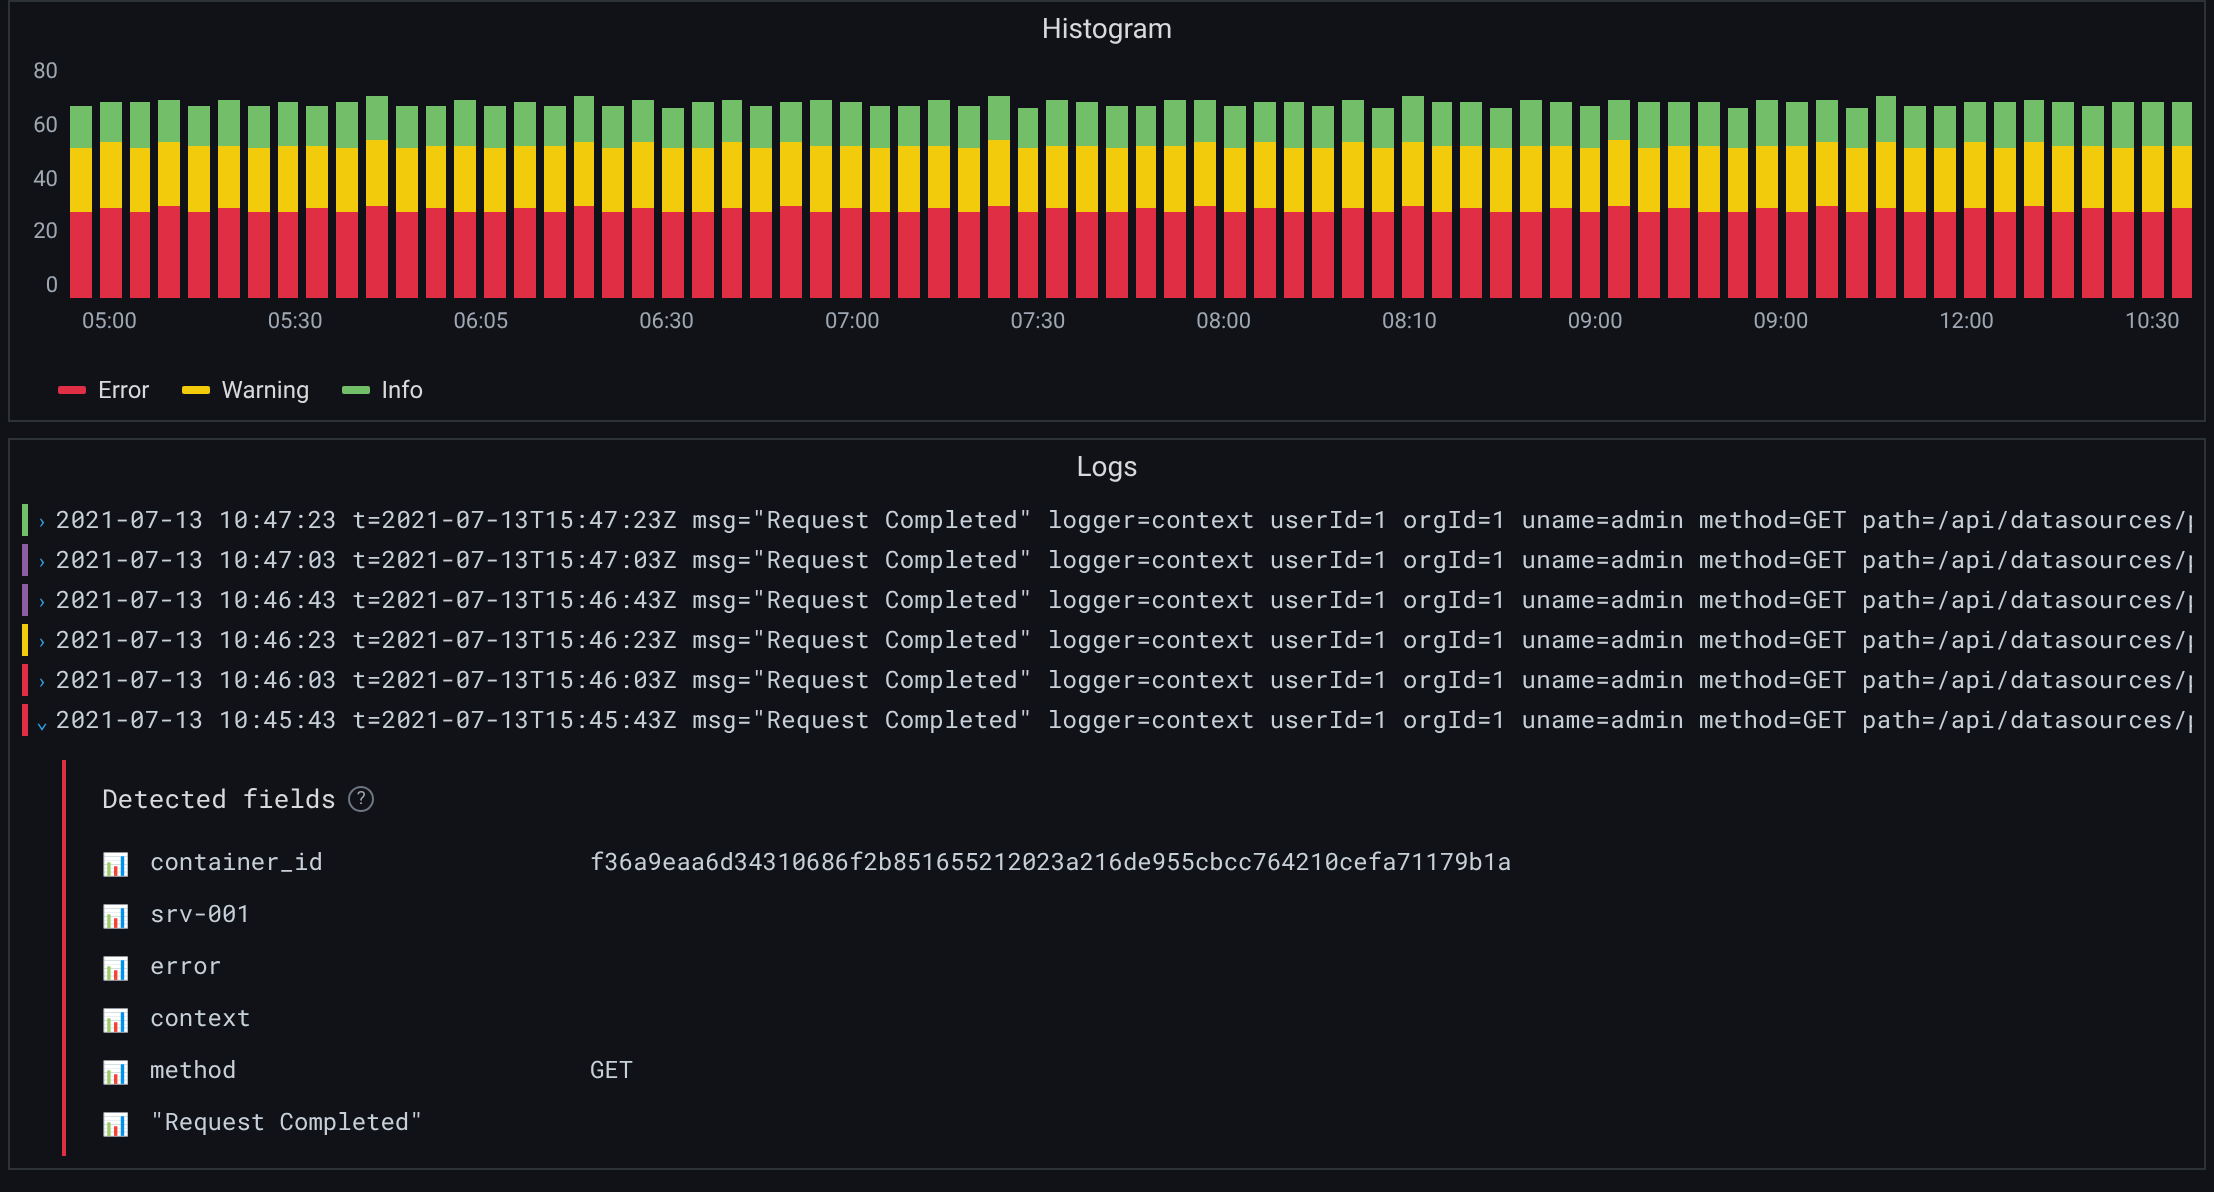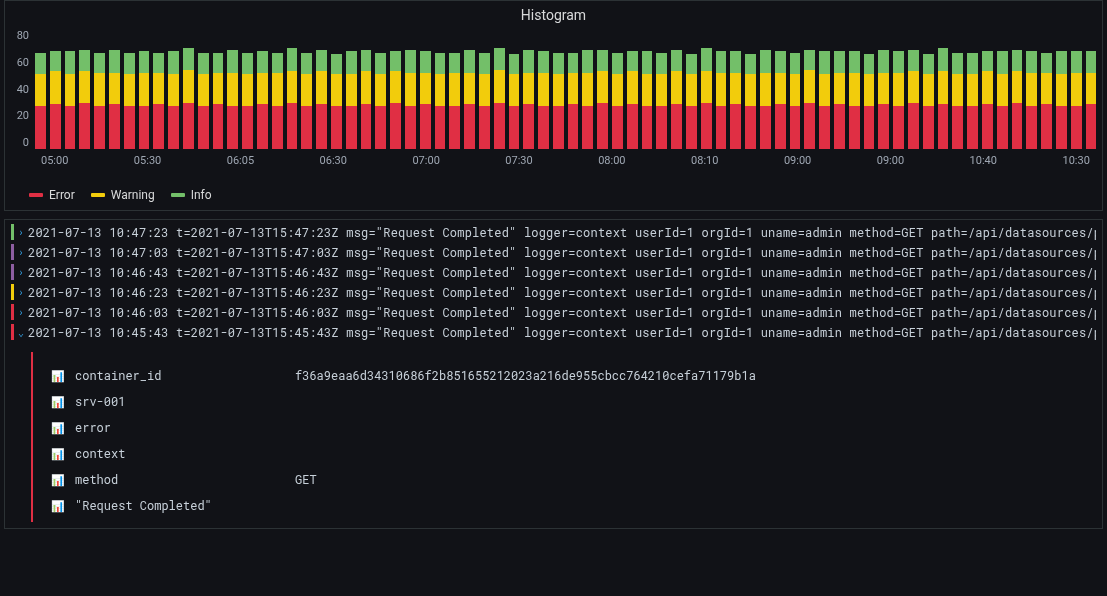--- a/index.html
+++ b/index.html
@@ -535,41 +535,42 @@
         <span>05:00</span>
         <span>05:30</span>
         <span>06:05</span>
         <span>06:30</span>
         <span>07:00</span>
         <span>07:30</span>
         <span>08:00</span>
         <span>08:10</span>
         <span>09:00</span>
         <span>09:00</span>
-        <span>10:40</span>
+        <span>12:00</span>
         <span>10:30</span>
       </div>
   </div>
   <div class="legend">
     <div class="legend-item">
       <span class="legend-swatch seg-err"></span>
       <span>Error</span>
     </div>
     <div class="legend-item">
       <span class="legend-swatch seg-warn"></span>
       <span>Warning</span>
     </div>
     <div class="legend-item">
       <span class="legend-swatch seg-info"></span>
       <span>Info</span>
     </div>
   </div>
 </div>
 
 <div class="panel">
+  <div class="panel-title">Logs</div>
   <div class="logs-body">
     <div id="log-rows">
         <div class="log-row">
           <div class="level-bar" style="background: rgb(115, 191, 105);"></div>
           <span class="chevron">›</span>
           <span class="log-text">2021-07-13 10:47:23 t=2021-07-13T15:47:23Z msg="Request Completed" logger=context userId=1 orgId=1 uname=admin method=GET path=/api/datasources/p</span>
         </div>
         <div class="log-row">
           <div class="level-bar" style="background: rgb(142, 94, 162);"></div>
           <span class="chevron">›</span>
@@ -590,20 +591,24 @@
           <span class="chevron">›</span>
           <span class="log-text">2021-07-13 10:46:03 t=2021-07-13T15:46:03Z msg="Request Completed" logger=context userId=1 orgId=1 uname=admin method=GET path=/api/datasources/p</span>
         </div>
         <div class="log-row">
           <div class="level-bar" style="background: rgb(224, 47, 68);"></div>
           <span class="chevron">⌄</span>
           <span class="log-text">2021-07-13 10:45:43 t=2021-07-13T15:45:43Z msg="Request Completed" logger=context userId=1 orgId=1 uname=admin method=GET path=/api/datasources/p</span>
         </div>
       </div>
     <div class="detected-panel">
+      <div class="detected-title">
+        <span>Detected fields</span>
+        <span class="help-icon">?</span>
+      </div>
       <div id="field-rows">
           <div class="field-row">
             <span class="stats-icon">📊</span>
             <span class="field-key">container_id</span>
             <span class="field-val">f36a9eaa6d34310686f2b851655212023a216de955cbcc764210cefa71179b1a</span>
           </div>
           <div class="field-row">
             <span class="stats-icon">📊</span>
             <span class="field-val">srv-001</span>
           </div>

